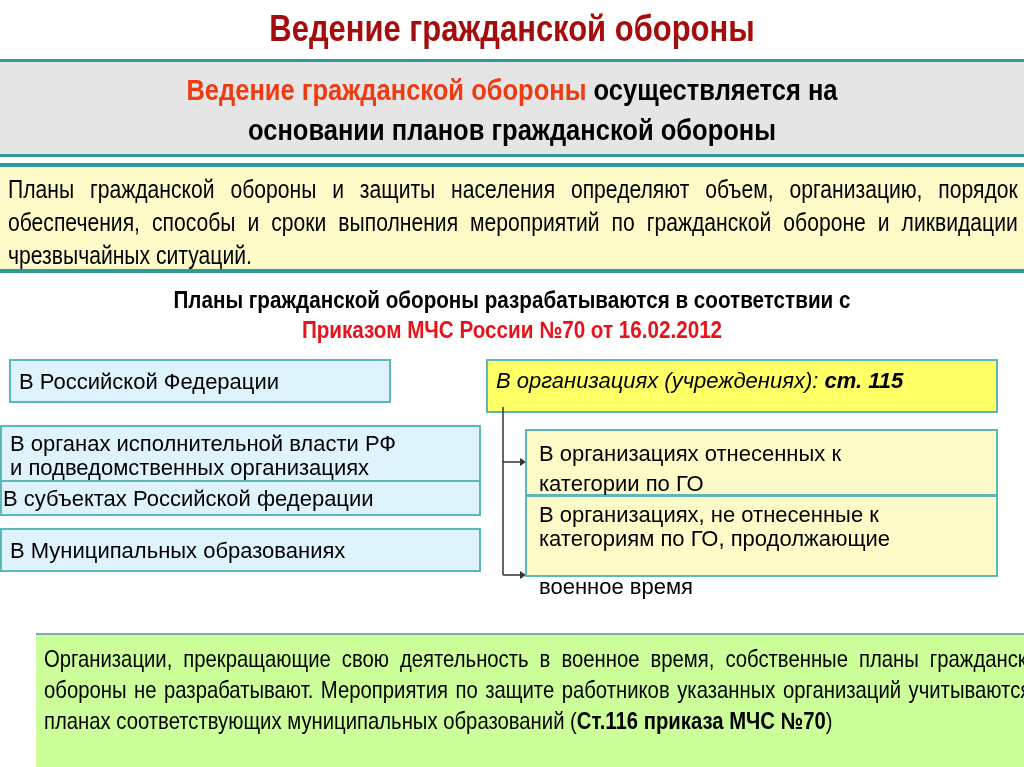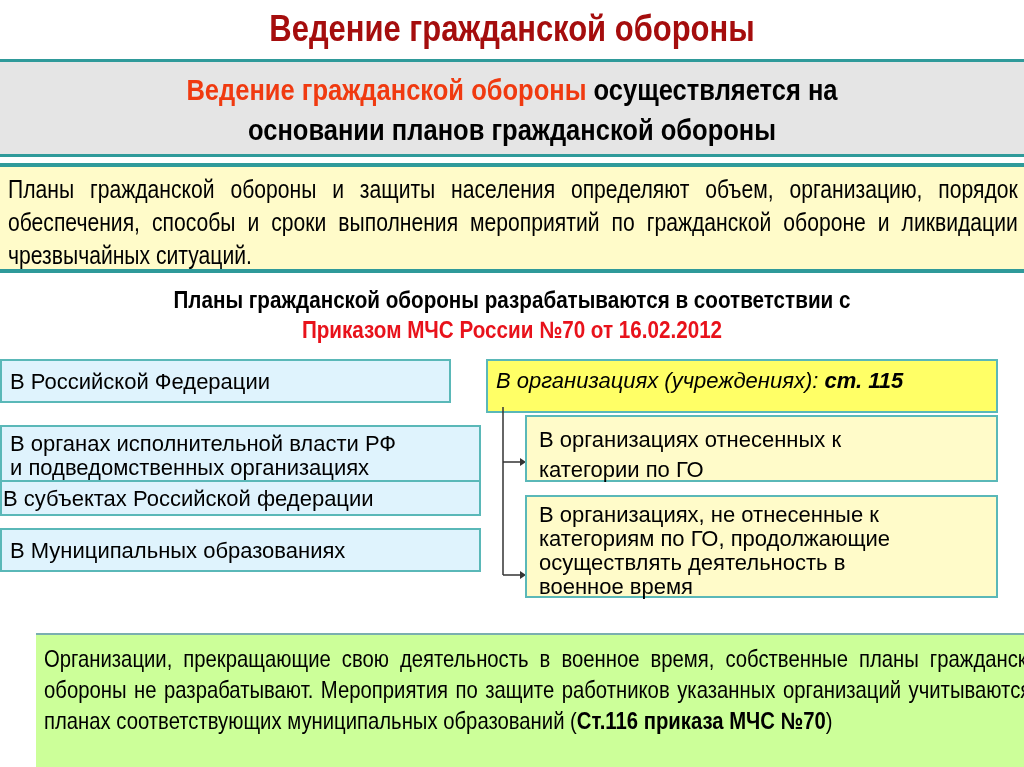--- a/index.html
+++ b/index.html
@@ -64,21 +64,21 @@
 
 <div id="plans" class="abs">
   <div class="txt">Планы гражданской обороны и защиты населения определяют объем, организацию, порядок обеспечения, способы и сроки выполнения мероприятий по гражданской обороне и ликвидации чрезвычайных ситуаций.</div>
 </div>
 
 <div id="decree" class="abs">
   <div>Планы гражданской обороны разрабатываются в соответствии с</div>
   <div class="decree-red">Приказом МЧС России №70 от 16.02.2012</div>
 </div>
 
-<div class="abs bluebox" style="left:0;top:359px;width:451px;height:44px;padding-left:12px;">
+<div class="abs bluebox" style="left:9px;top:359px;width:382px;height:44px;padding-left:12px;">
   <span class="lbl" style="top:8px;">В Российской Федерации</span>
 </div>
 <div class="abs bluebox" style="left:0;top:425px;width:481px;height:66px;">
   <span class="lbl" style="top:4px;">В органах исполнительной власти РФ</span>
   <span class="lbl" style="top:28px;">и подведомственных организациях</span>
 </div>
 <div class="abs bluebox" style="left:0;top:480px;width:481px;height:36px;">
   <span class="lbl" style="left:1px;top:4px;">В субъектах Российской федерации</span>
 </div>
 <div class="abs bluebox" style="left:0;top:528px;width:481px;height:44px;">
@@ -92,28 +92,27 @@
 </div>
 
 <svg width="60" height="180" style="left:495px;top:405px;">
   <path d="M8 2 V170" stroke="#333" stroke-width="1.5" fill="none"></path>
   <path d="M8 57 H25" stroke="#333" stroke-width="1.5"></path>
   <polygon points="25,53 31,57 25,61" fill="#333"></polygon>
   <path d="M8 170 H25" stroke="#333" stroke-width="1.5"></path>
   <polygon points="25,166 31,170 25,174" fill="#333"></polygon>
 </svg>
 
-<div class="abs yellowbox" style="left:525px;top:415px;width:473px;height:67px;">
+<div class="abs yellowbox" style="left:525px;top:429px;width:473px;height:67px;">
   <span class="lbl" style="top:10px;left:12px;">В организациях отнесенных к</span>
   <span class="lbl" style="top:40px;left:12px;">категории по ГО</span>
 </div>
-<div class="abs yellowbox" style="left:525px;top:495px;width:473px;height:103px;">
+<div class="abs yellowbox" style="left:525px;top:495px;width:473px;height:82px;">
   <span class="lbl" style="top:6px;left:12px;line-height:24px;">В организациях, не отнесенные к</span>
   <span class="lbl" style="top:30px;left:12px;line-height:24px;">категориям по ГО, продолжающие</span>
-  <span class="lbl" style="top:54px;left:12px;line-height:24px;">осуществлять деятельность в</span>
   <span class="lbl" style="top:78px;left:12px;line-height:24px;">военное время</span>
 </div>
 
 <div id="bottom" class="abs">
   <div class="txt">
     <span>Организации, прекращающие свою деятельность в военное время, собственные планы гражданской обороны не разрабатывают. Мероприятия по защите работников указанных организаций учитываются в планах соответствующих муниципальных образований (</span><b>Ст.116 приказа МЧС №70</b><span>)</span>
   </div>
 </div>
 
 </body></html>

